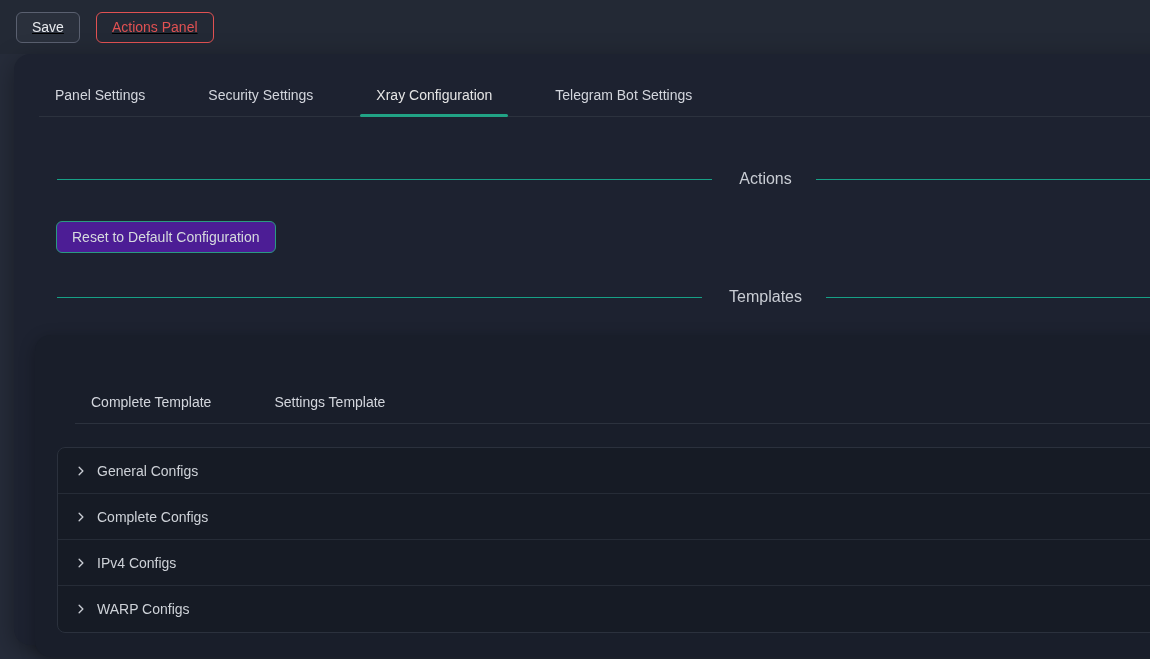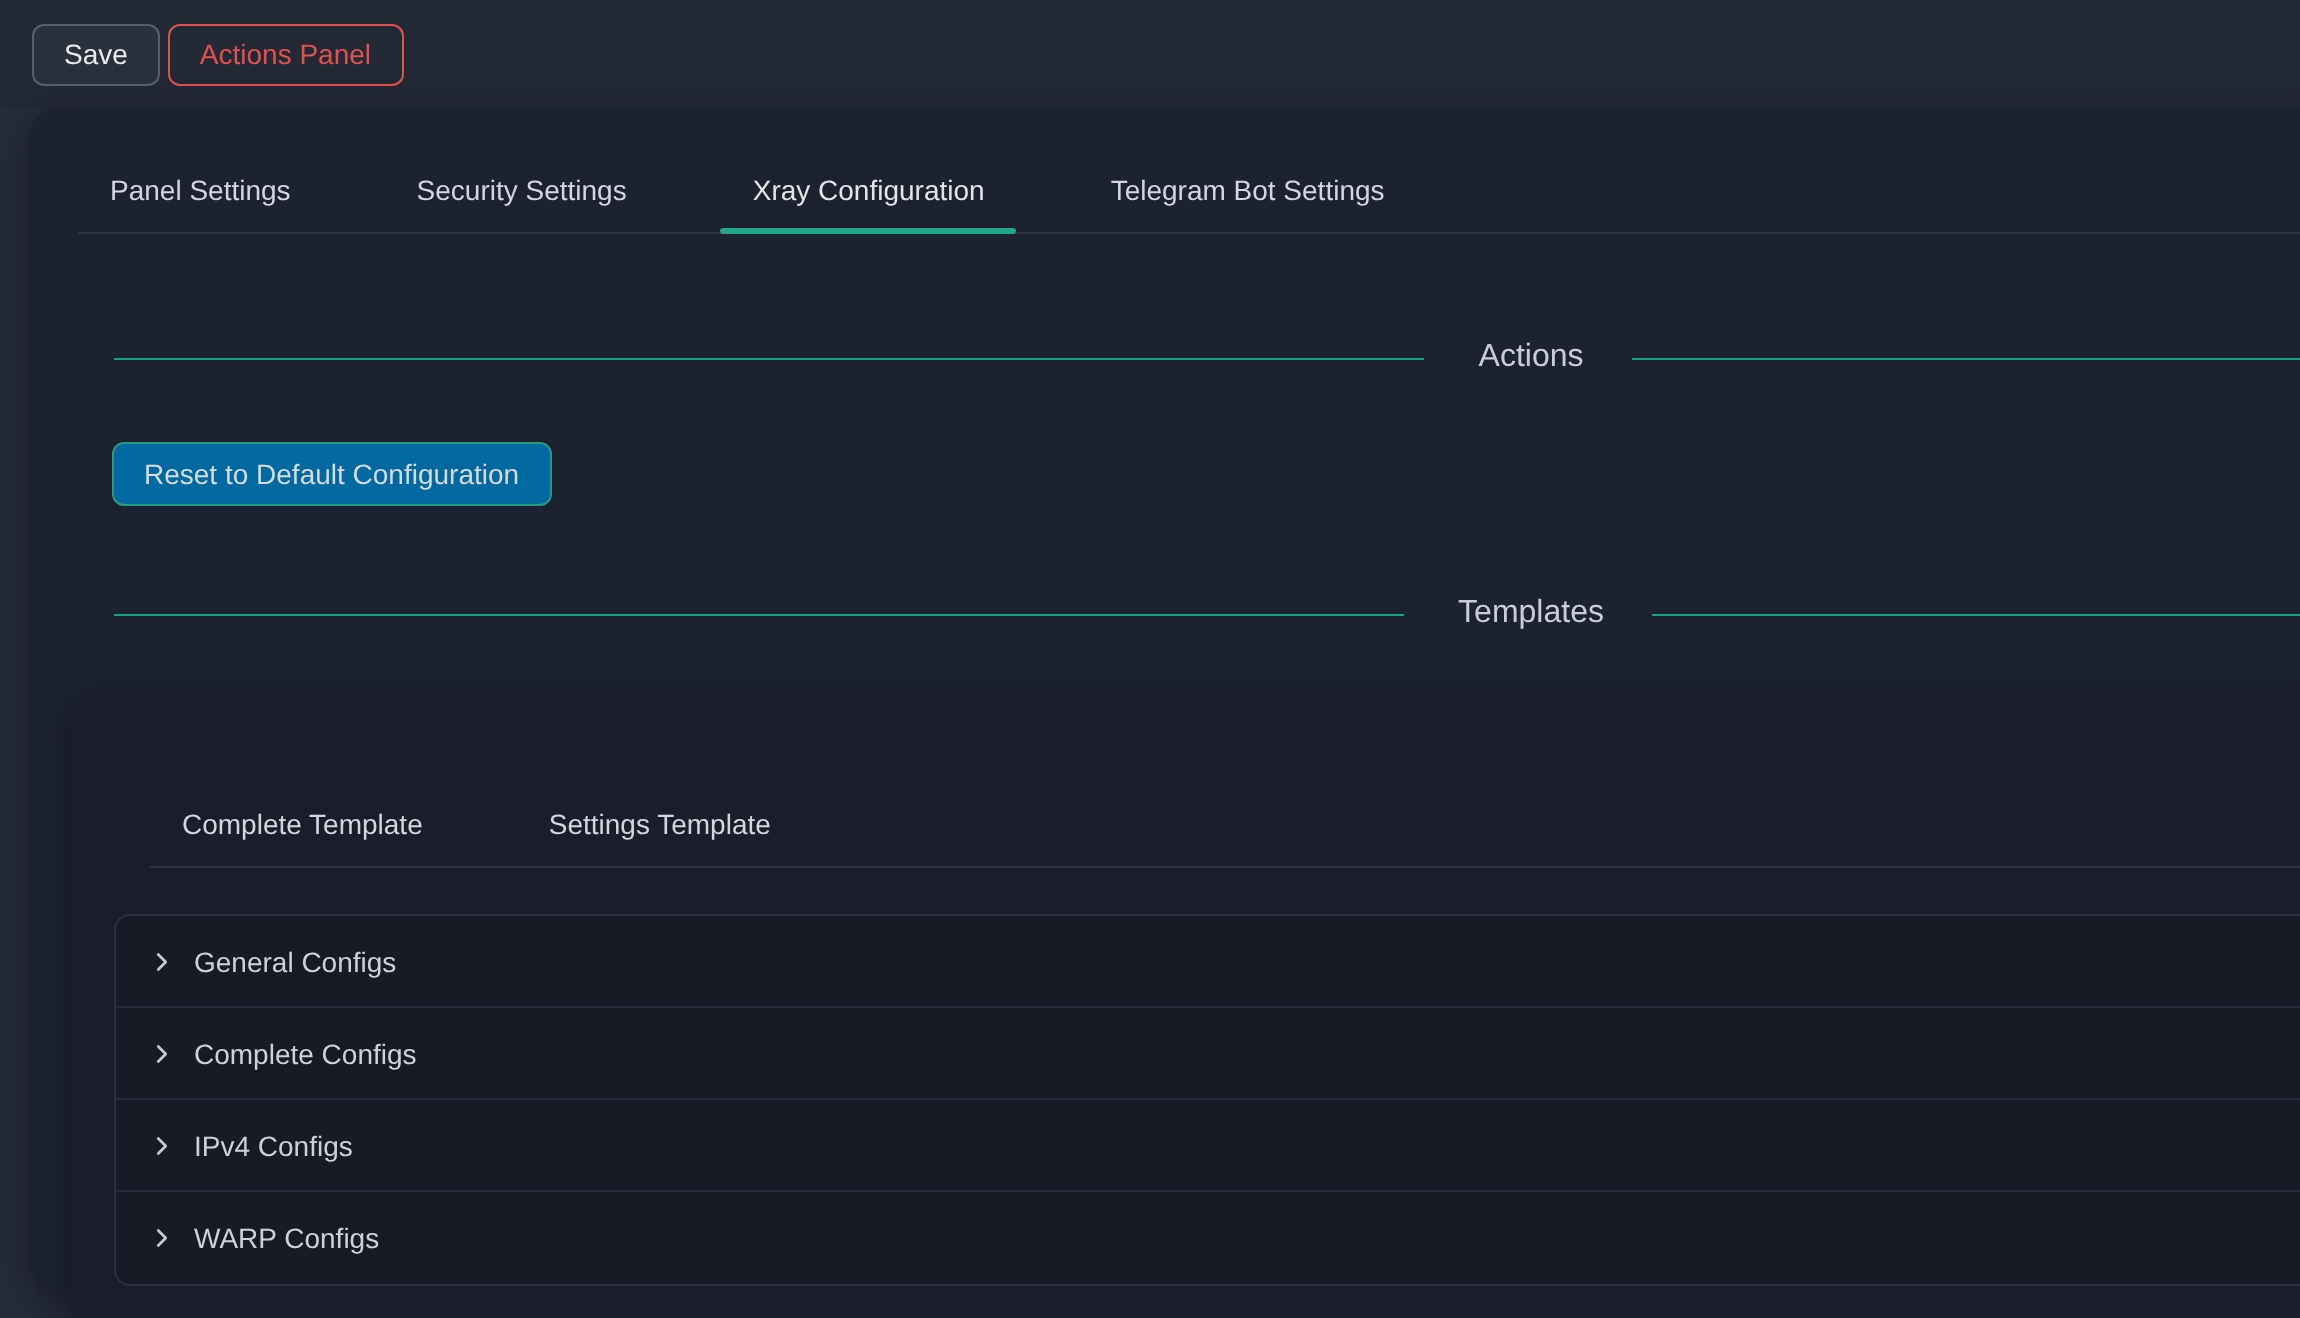--- a/index.html
+++ b/index.html
@@ -10,21 +10,21 @@
     font-family: "Liberation Sans", sans-serif;
     position: relative;
   }
 
   
   .topbar {
     position: absolute; left: 0; top: 0;
     width: 1150px; height: 54px;
     background: #232935;
     display: flex; align-items: center;
-    padding: 0 16px; gap: 4px;
+    padding: 0 16px; gap: 16px; text-decoration: underline;
   }
   .btn {
     font-size: 14px;
     border-radius: 6px;
     padding: 6px 15px;
     cursor: pointer;
     line-height: 17px;
     background: transparent;
     font-family: "Liberation Sans", sans-serif;
   }
@@ -90,22 +90,22 @@
     background: #17a086;
   }
   .divider::before { margin-right: 27px; }
   .divider::after  { margin-left: 24px; }
   .divider-actions   { margin-top: 53px; }
   .divider-templates { margin-top: 31px; }
 
   
   .btn-reset {
     display: inline-block;
-    margin: 33px 0 14px 42px;
-    background: #0369a1;
+    margin: 33px 0 4px 42px;
+    background: #4c1d95;
     border: 1px solid #2a9a81;
     border-radius: 6px;
     color: #d6dade;
     font-size: 14px;
     padding: 7px 15px;
     cursor: pointer;
     font-family: "Liberation Sans", sans-serif;
   }
 
   

